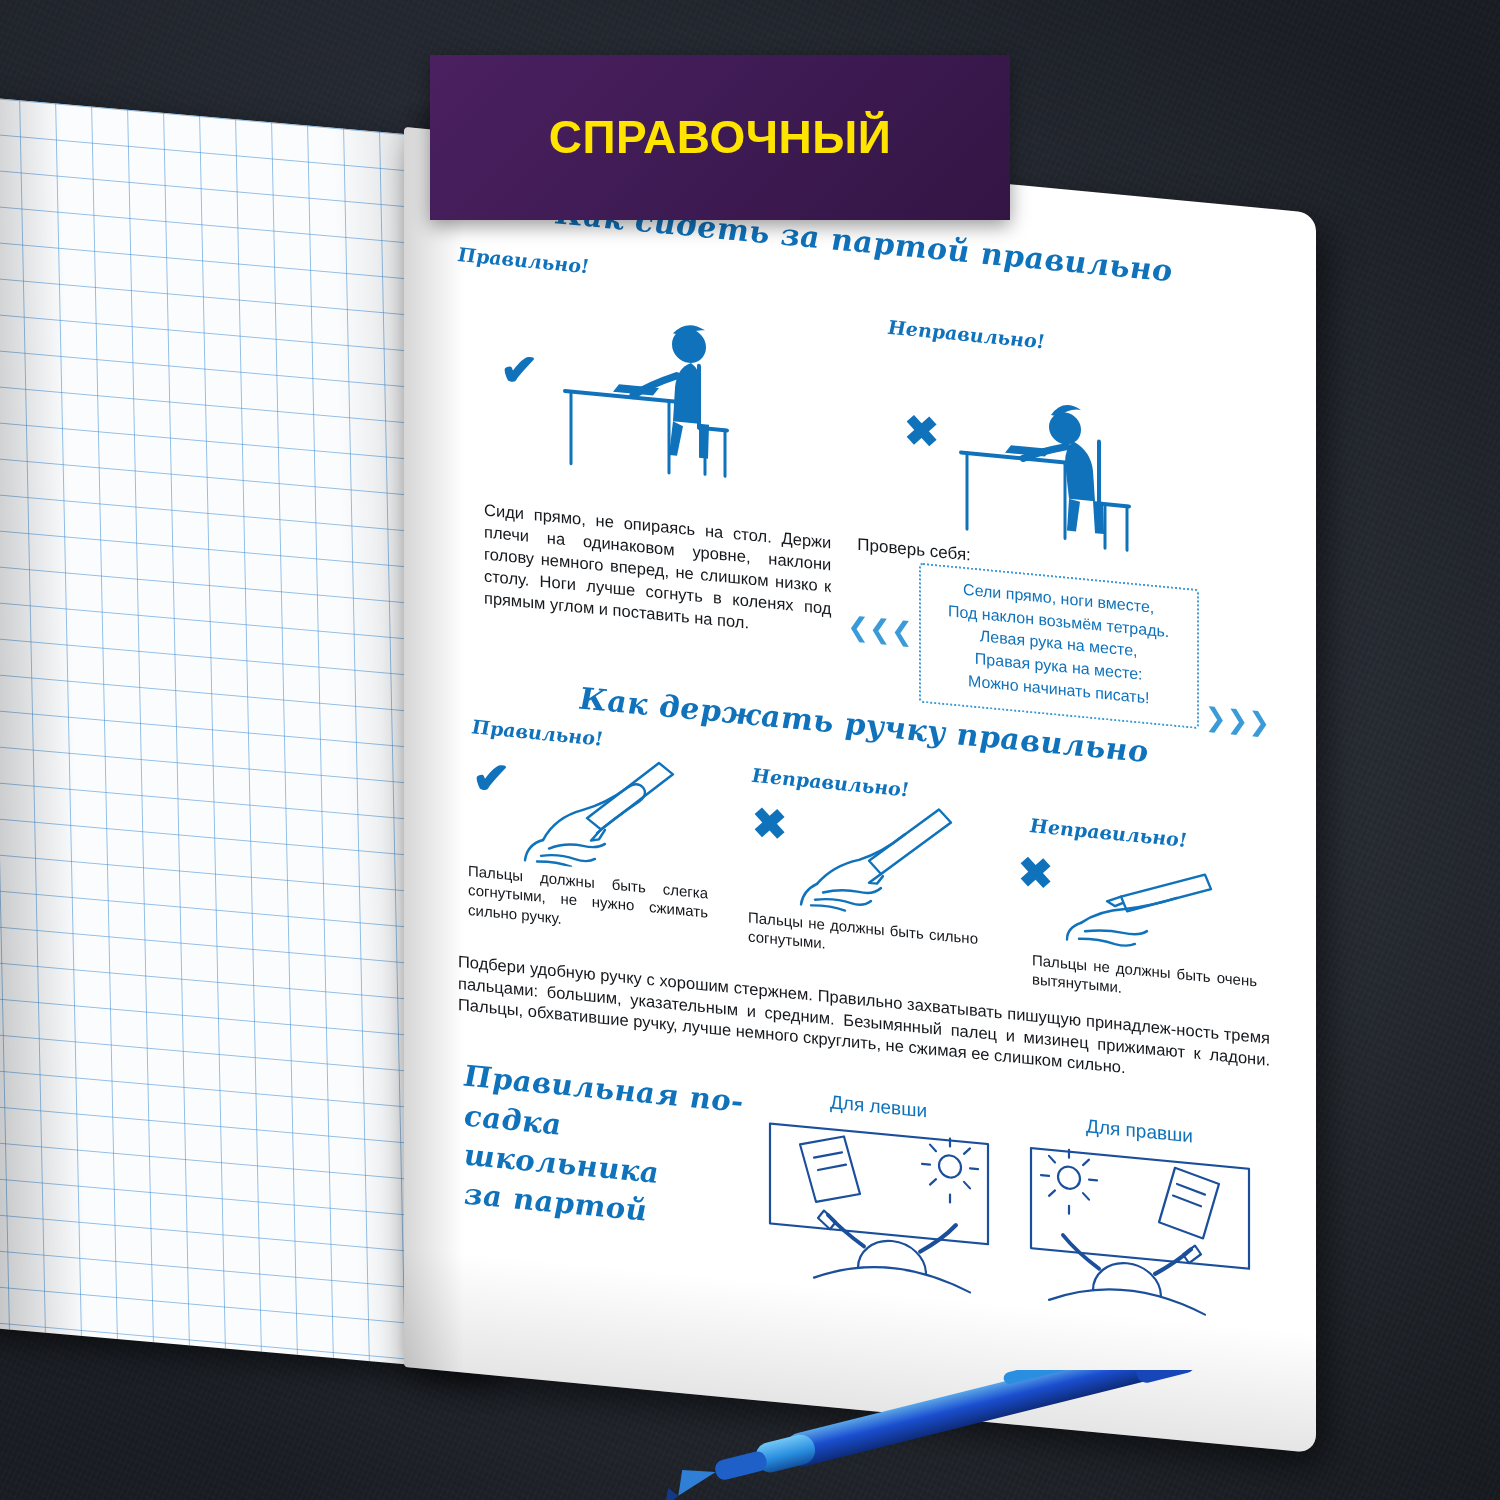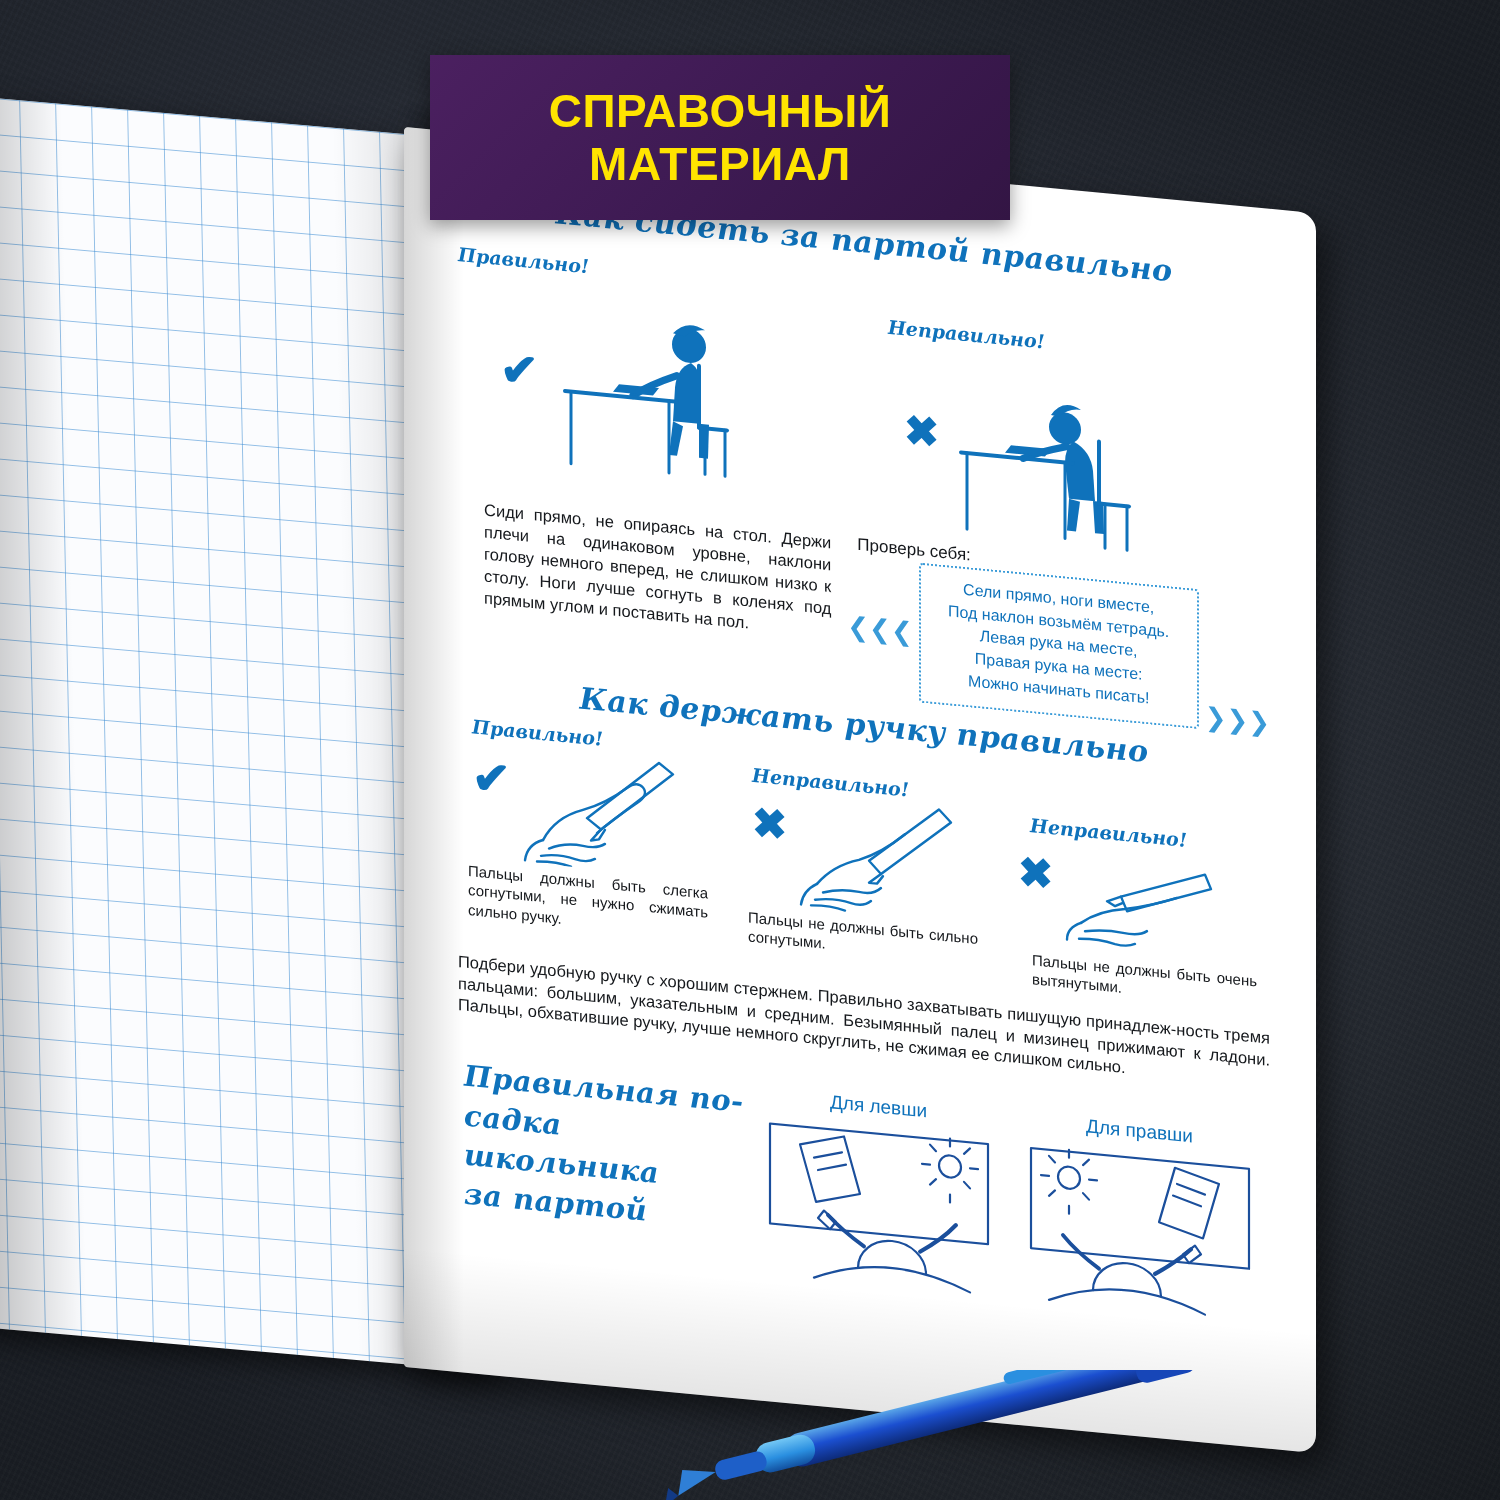--- a/index.html
+++ b/index.html
@@ -336,21 +336,20 @@
       </div>
     </div>
 
   </div>
   <div class="pageshade"></div>
 </div>
 
 <div class="banner">
   <h1>
     <span>СПРАВОЧНЫЙ</span><br>
-    <span>МАТЕРИАЛ</span>
   </h1>
 </div>
 
 <svg class="pen" viewBox="0 0 830 140">
   <defs>
     <linearGradient id="penBody" x1="0" y1="0" x2="0" y2="1">
       <stop offset="0%" stop-color="#5aa6e8"></stop>
       <stop offset="45%" stop-color="#1b4fd0"></stop>
       <stop offset="100%" stop-color="#0d2b7a"></stop>
     </linearGradient>

